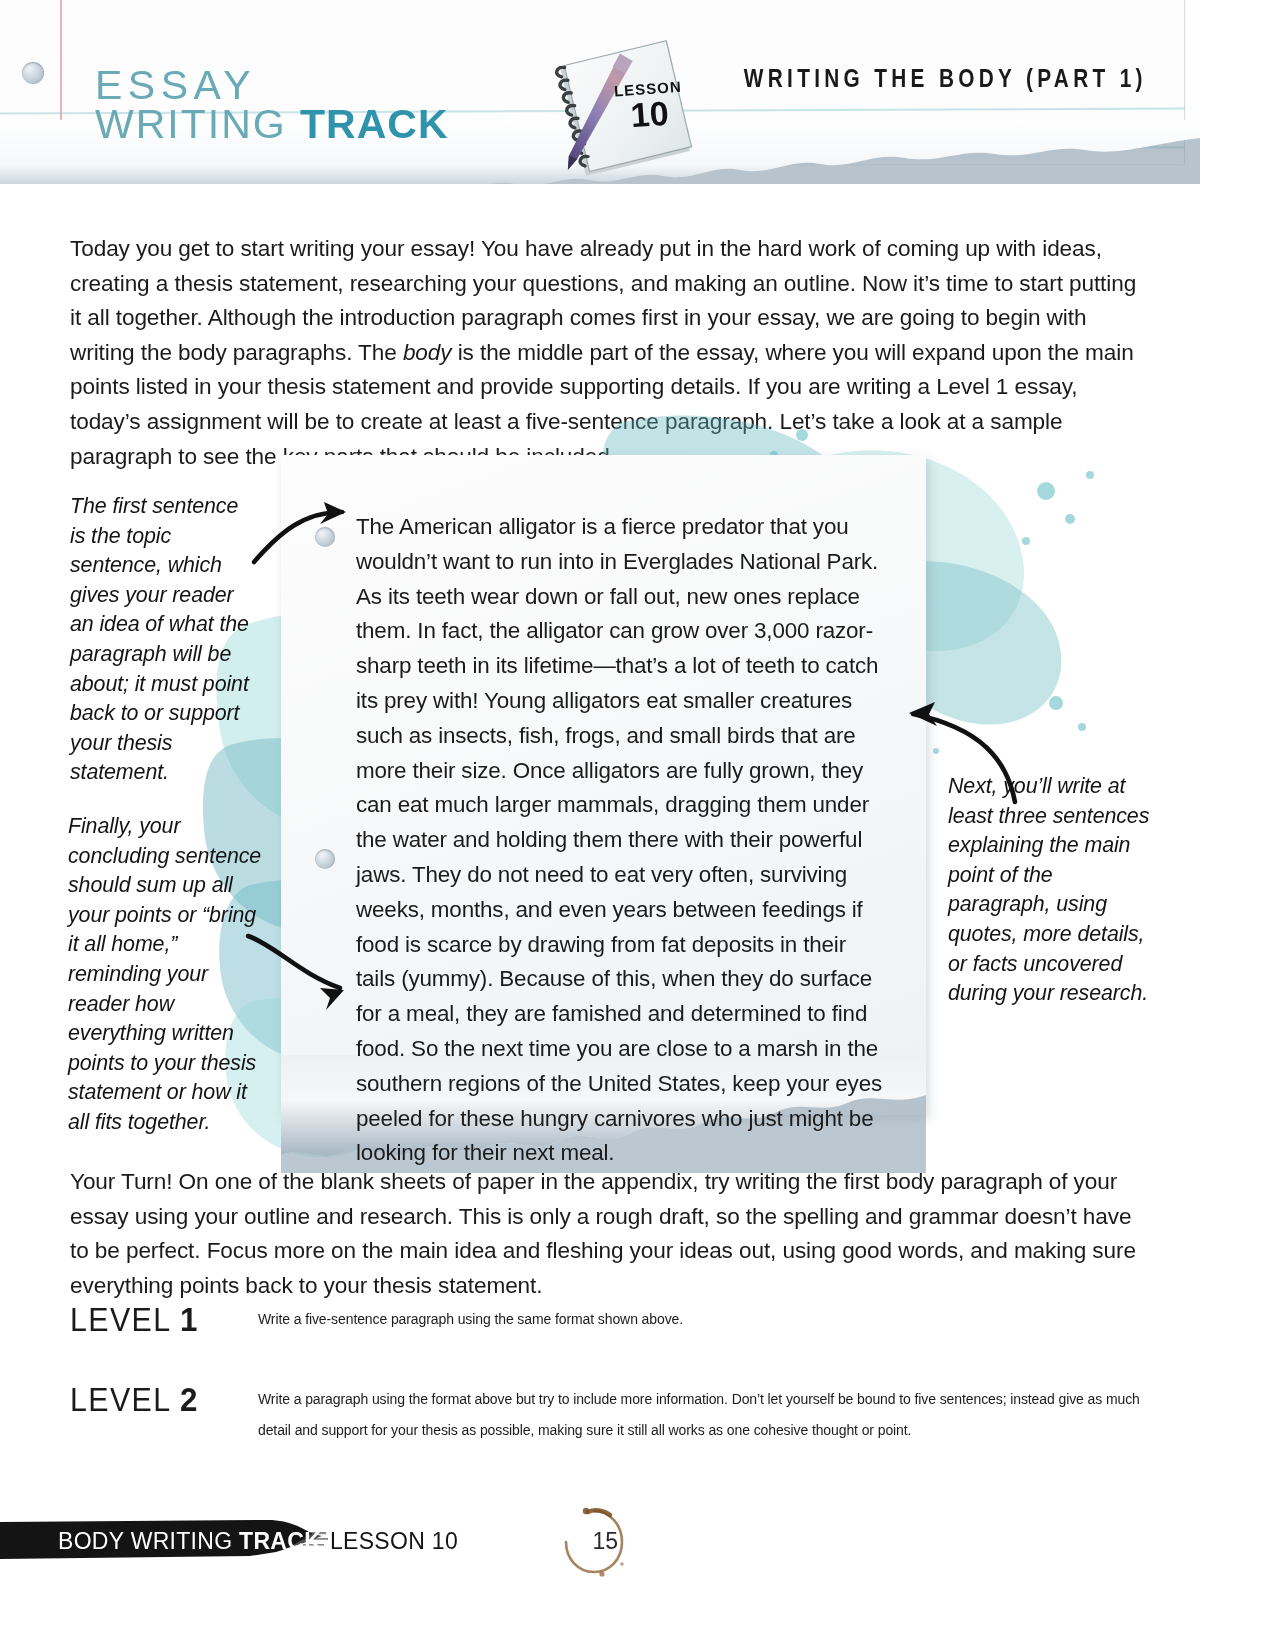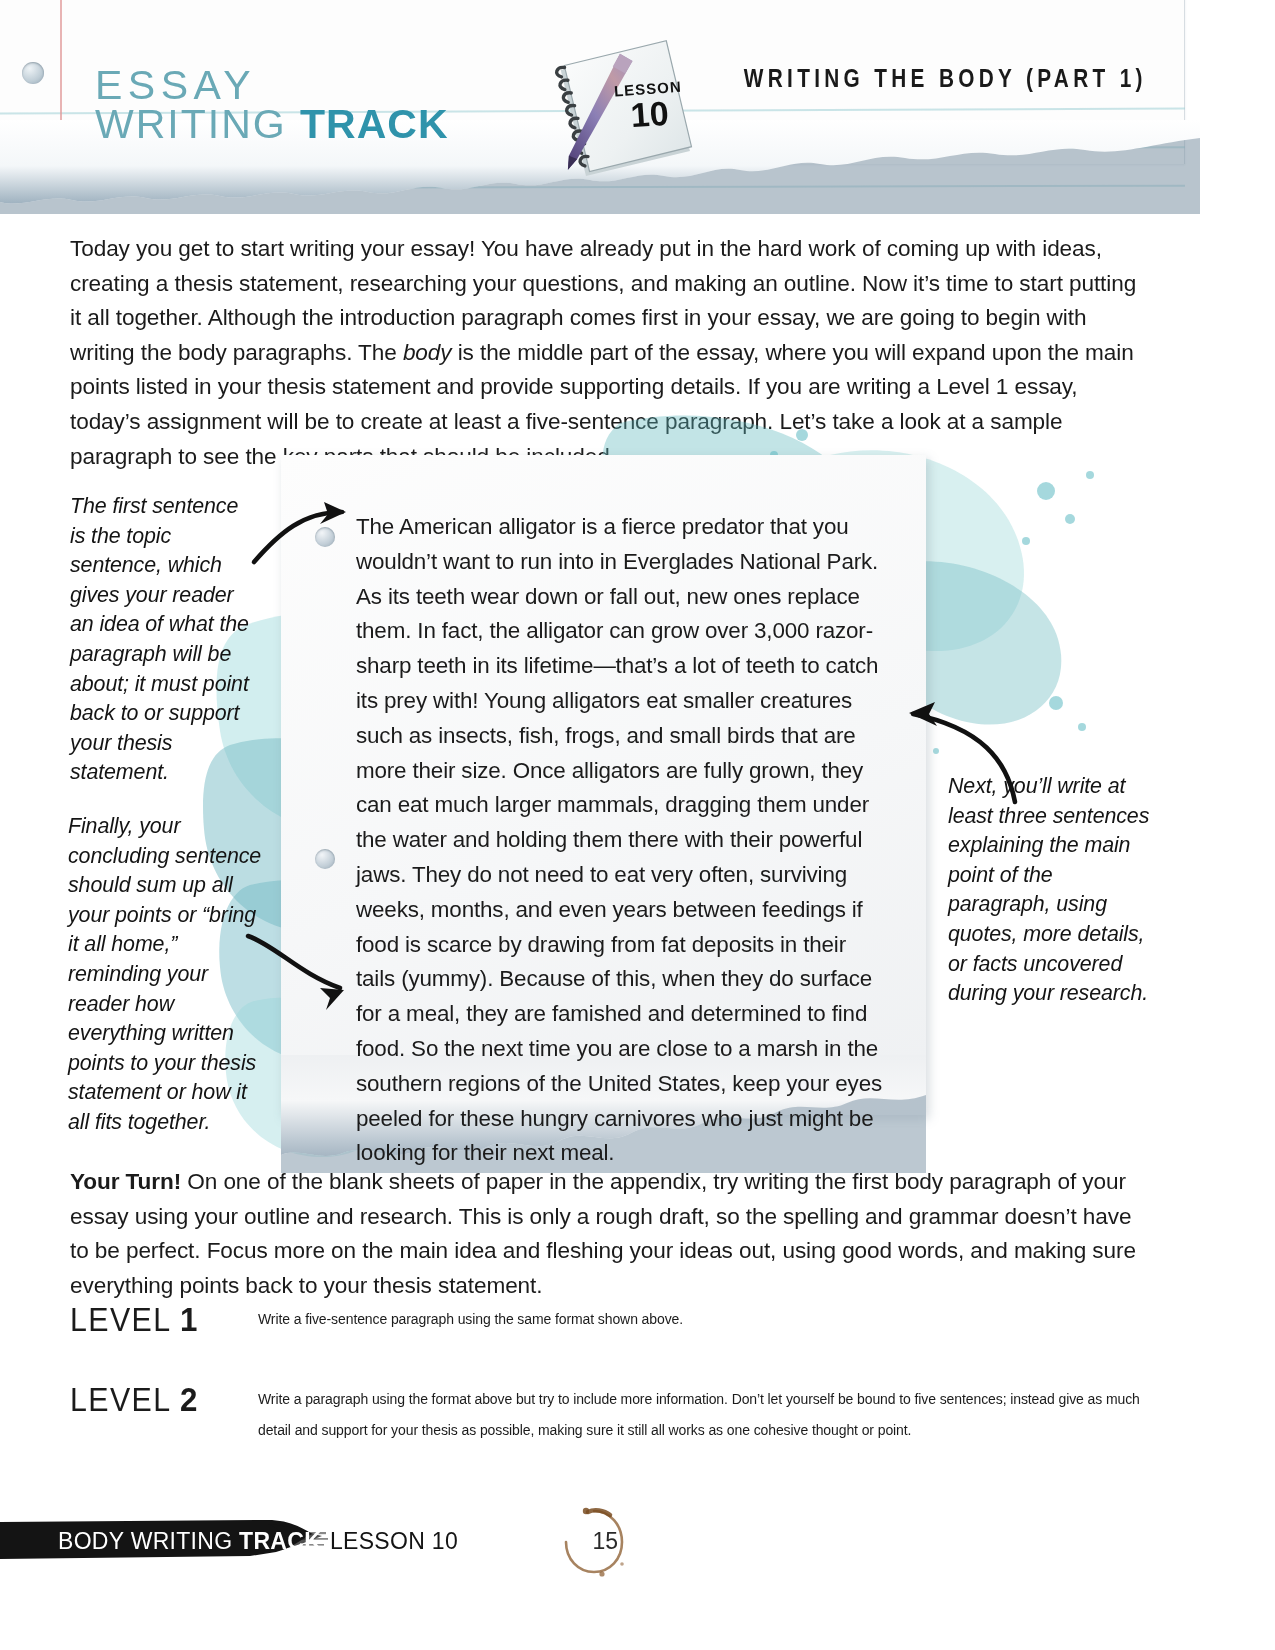--- a/index.html
+++ b/index.html
@@ -5,21 +5,21 @@
   * { box-sizing: border-box; margin: 0; padding: 0; }
   html, body {
     width: 1275px; height: 1650px;
     background: #ffffff;
     font-family: "Liberation Sans", sans-serif;
     overflow: hidden;
   }
   #page { position: relative; width: 1275px; height: 1650px; background:#fff; }
 
   
-  .header-wrap { position:absolute; left:0; top:0; width:1205px; height:214px; overflow:hidden; }
+  .header-wrap { position:absolute; left:0; top:0; width:1205px; height:184px; overflow:hidden; }
   .paper-sheet {
     position:absolute; left:0; top:-8px; width:1185px; height:172px;
     background:#fdfdfd;
     border-right:1px solid #d7dde2;
     box-shadow: 0 1px 2px rgba(120,140,155,.18);
   }
   .rule-line { position:absolute; left:0; width:1185px; height:2px; background:#9fd0d6; opacity:.55; }
   .rule-line.r1 { top:110px; transform: rotate(-0.25deg); }
   .rule-line.r2 { top:148px; transform: rotate(-0.18deg); }
   .rule-line.r3 { top:186px; height:2px; transform: rotate(-0.12deg); }
@@ -91,21 +91,21 @@
   .arrow { position:absolute; z-index:7; }
   .arrow-1 { left:250px; top:498px; }
   .arrow-2 { left:244px; top:930px; }
   .arrow-3 { left:895px; top:690px; }
 
   
   .yourturn {
     position:absolute; left:70px; top:1165px; width:1075px;
     font-size:22.6px; line-height:34.6px; color:#1b1b1b; letter-spacing:-.1px;
   }
-  .yourturn b { font-weight:700; }
+  .yourturn b { font-weight:400; }
 
   
   .level-row { position:absolute; left:70px; width:1080px; }
   .level-row.lv1 { top:1300px; }
   .level-row.lv2 { top:1380px; }
   .level-tag {
     position:absolute; left:0; top:0; width:190px;
     font-size:33px; color:#1b1b1b; letter-spacing:1.5px; font-weight:300;
     transform: scaleX(.92); transform-origin:left center; white-space:nowrap;
   }

